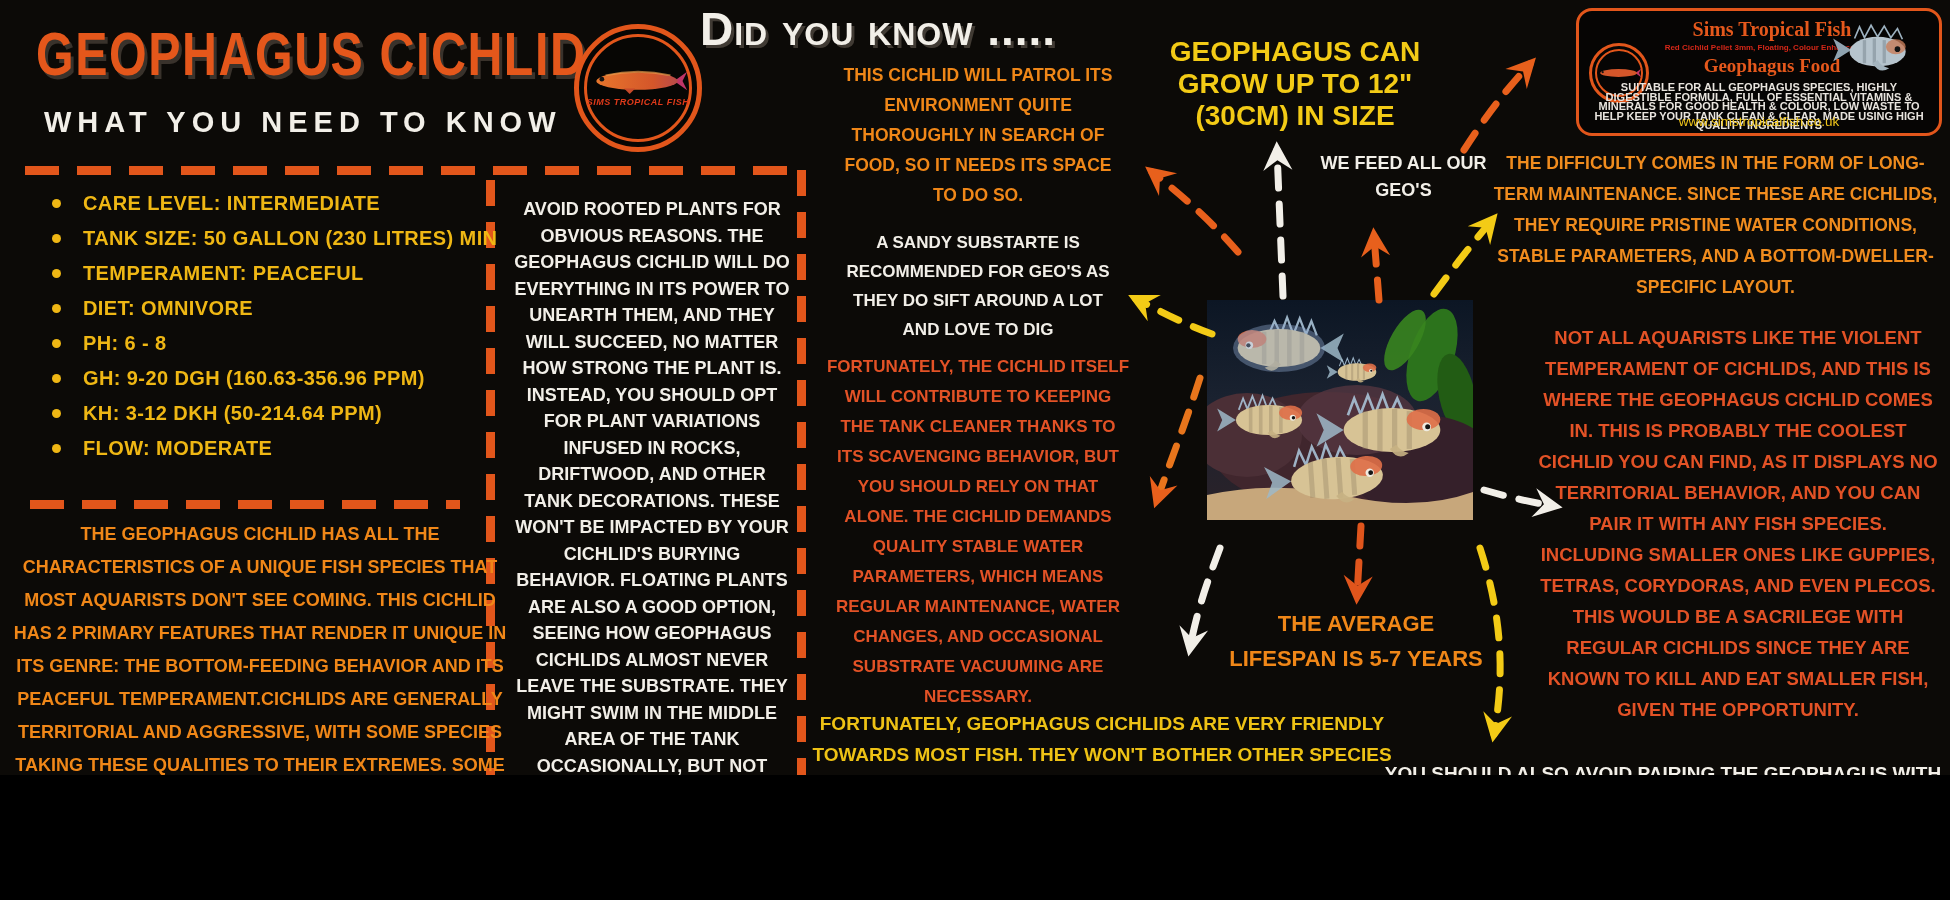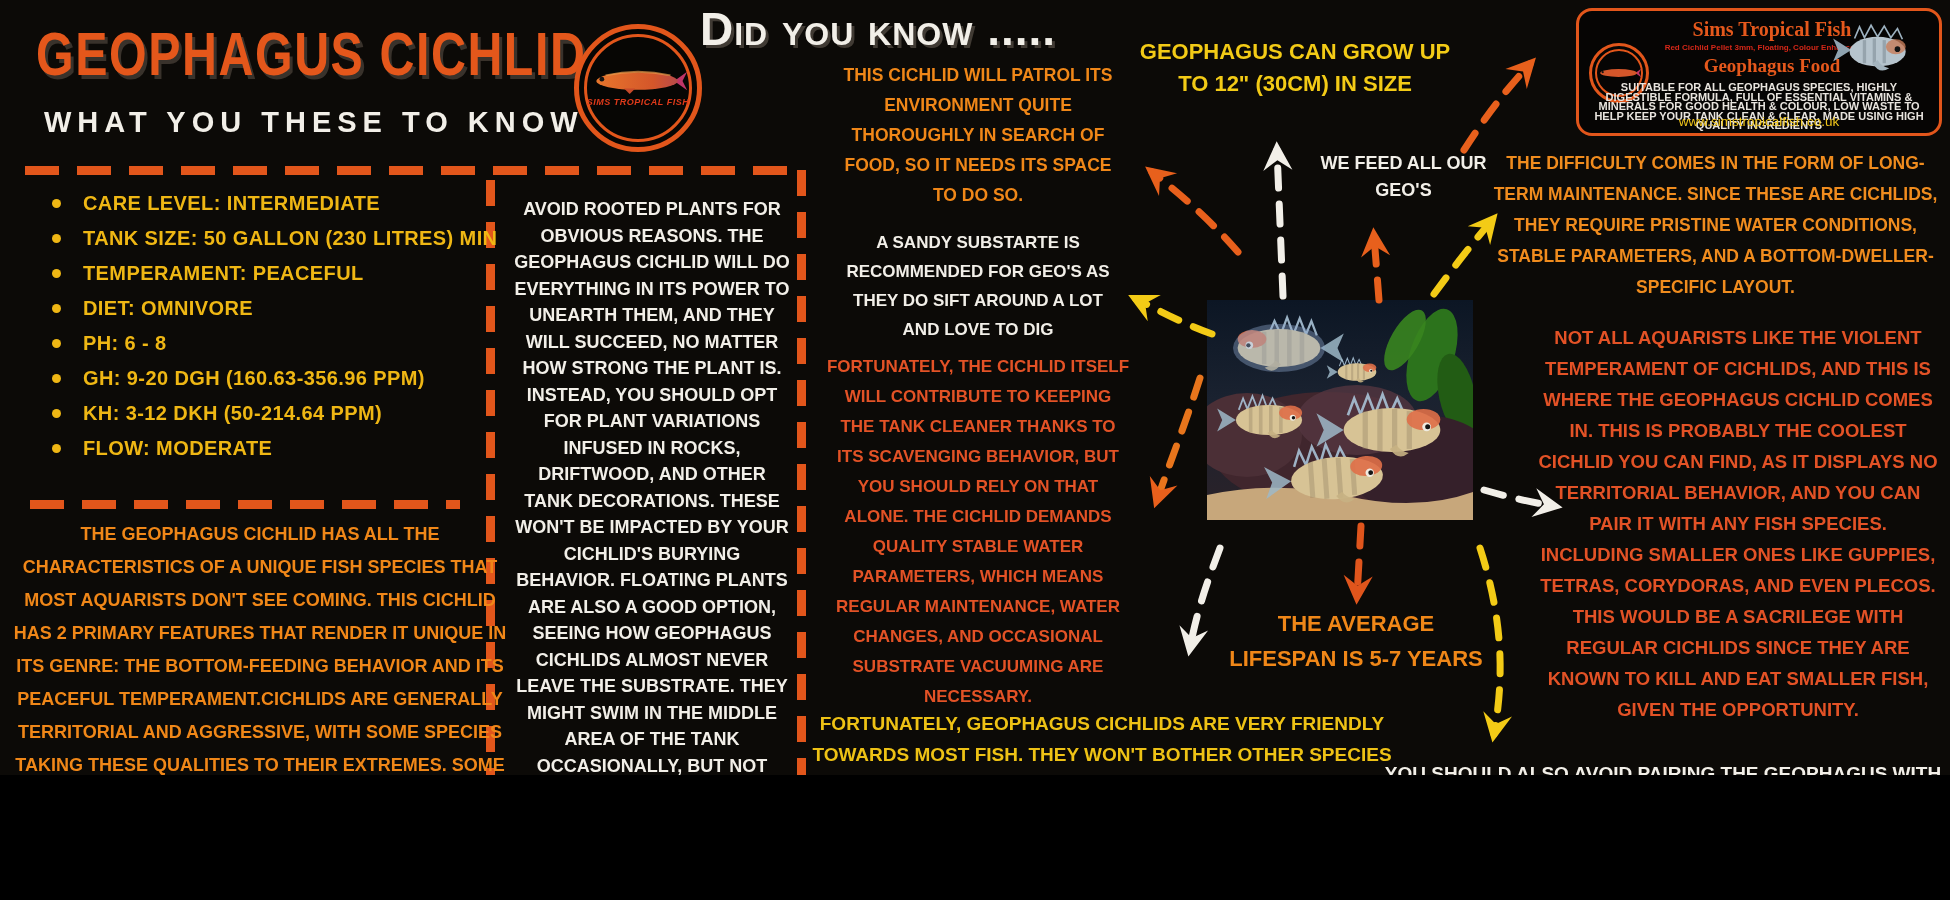--- a/index.html
+++ b/index.html
@@ -27,21 +27,21 @@
   #p-unique{left:12px;top:518px;width:496px;font-size:18px;line-height:33px;color:#f08718;}
   #p-plants{left:512px;top:196px;width:280px;font-size:18px;line-height:26.5px;color:#f2efe8;}
   #p-patrol{left:833px;top:60px;width:290px;font-size:17.5px;line-height:30px;color:#f08718;}
   #p-sandy{left:833px;top:228px;width:290px;font-size:17px;line-height:29px;color:#f2efe8;text-align:center;}
   #p-maint{left:826px;top:352px;width:304px;font-size:17px;line-height:30px;color:#e35226;}
   #p-friendly{left:812px;top:708px;width:580px;font-size:19px;line-height:31px;color:#eec215;}
   #p-difficulty{left:1488px;top:148px;width:455px;font-size:17.5px;line-height:31px;color:#f08c1e;}
   #p-temperament{left:1538px;top:322px;width:400px;font-size:18.5px;line-height:31px;color:#e35226;}
   #p-shrimp{left:1382px;top:758px;width:562px;font-size:19px;line-height:31px;color:#f2efe8;}
 
-  #c-grow{left:1130px;top:36px;width:330px;font-size:22px;line-height:32px;color:#f3cb16;}
+  #c-grow{left:1130px;top:36px;width:330px;font-size:28px;line-height:32px;color:#f3cb16;}
   #c-wefeed{left:1316px;top:150px;width:175px;font-size:18px;line-height:27px;color:#f2efe8;}
   #c-lifespan{left:1222px;top:606px;width:268px;font-size:22px;line-height:35px;color:#f08718;}
 
   .did{position:absolute;left:700px;top:2px;font-size:46px;font-weight:bold;color:#f2efe8;
        font-variant:small-caps;letter-spacing:1px;text-shadow:3px 3px 0 #403a33;white-space:nowrap;}
 
   
   .badge{position:absolute;left:574px;top:24px;width:128px;height:128px;border:5px solid #e2561b;
          border-radius:50%;box-sizing:border-box;background:#070604;}
   .badge-inner{position:absolute;inset:5px;border:3px solid #e2561b;border-radius:50%;}
@@ -72,21 +72,21 @@
   .ad-fish{position:absolute;right:4px;top:6px;width:118px;height:66px;}
 
   .arrows{position:absolute;left:0;top:0;width:1950px;height:900px;pointer-events:none;}
 </style>
 </head>
 <body>
 
 <div class="canvas">
 
   <div class="title">GEOPHAGUS CICHLID</div>
-  <div class="subtitle">WHAT YOU THESE TO KNOW</div>
+  <div class="subtitle">WHAT YOU NEED TO KNOW</div>
   <div class="did">Did you know .....</div>
 
   <div class="hdash" style="left:25px;top:166px;width:780px;"></div>
   <div class="hdash" style="left:30px;top:500px;width:430px;"></div>
   <div class="hdash" style="left:30px;top:889px;width:450px;"></div>
   <div class="hdash" style="left:508px;top:886px;width:288px;"></div>
   <div class="vdash" style="left:486px;top:180px;height:720px;"></div>
   <div class="vdash" style="left:797px;top:170px;height:724px;"></div>
 
   <div class="care">

